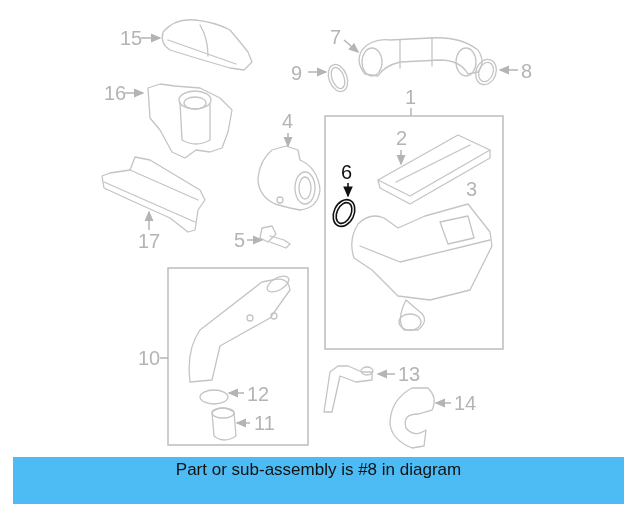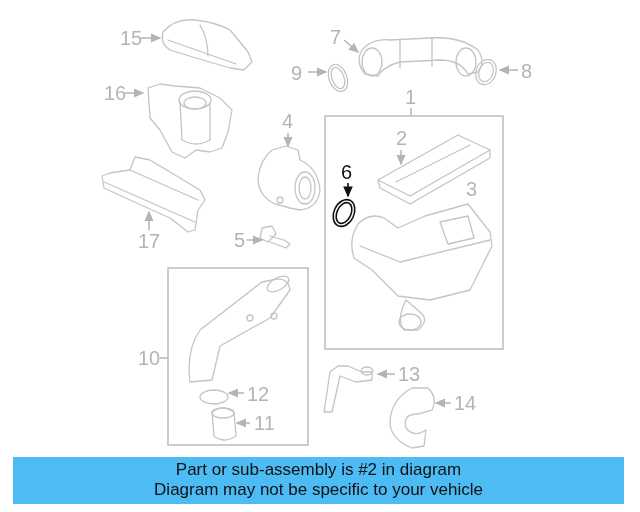--- a/index.html
+++ b/index.html
@@ -150,15 +150,14 @@
   <line class="leader" x1="395" y1="374" x2="378" y2="374" marker-end="url(#arrG)"></line>
 
   <g>
     <path class="part" d="M412,388 L428,388 Q438,398 432,410 L418,414 Q402,414 406,428 Q414,438 426,430 L424,446 L412,448 Q392,440 390,424 Q390,400 412,388 Z"></path>
   </g>
   <text class="lbl" x="454" y="410">14</text>
   <line class="leader" x1="451" y1="403" x2="436" y2="403" marker-end="url(#arrG)"></line>
 </svg>
 
 <div id="banner">
-  <div>Part or sub-assembly is #2 in diagram</div>
-  <div>Diagram may not be specific to your vehicle</div>
+  <div>Part or sub-assembly is #8 in diagram</div>
 </div>
 
 </body></html>

